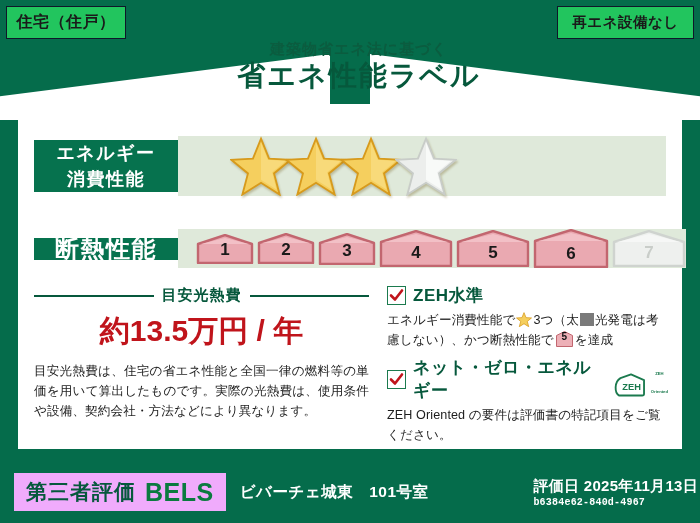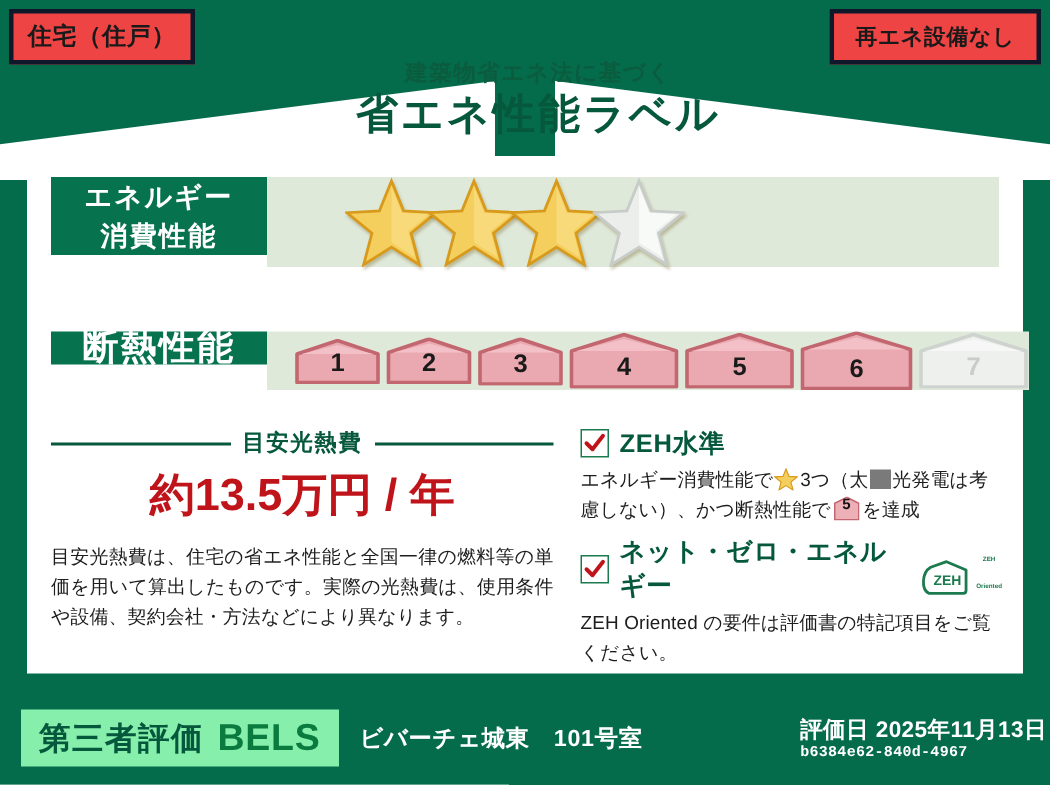--- a/index.html
+++ b/index.html
@@ -24,21 +24,21 @@
     clip-path:polygon(0 100%, 0 64%, 100% 0, 100% 100%);
   }
   .roof .tri-r{
     position:absolute;right:0;top:54px;width:330px;height:66px;
     background:#ffffff;
     clip-path:polygon(100% 100%, 100% 64%, 0 0, 0 100%);
   }
   
   .corner-tag{
     position:absolute;top:6px;
-    background:#ef4444;border:3px solid #0f172a;
+    background:#22c55e;border:1px solid #0f172a;
     font-weight:bold;color:#1a1a1a;
     letter-spacing:0.5px;
     display:flex;align-items:center;justify-content:center;
     z-index:6;
   }
   #tag-left{left:6px;width:118px;height:31px;font-size:16px;}
   #tag-right{right:6px;width:135px;height:31px;font-size:14.5px;}
 
   
   .title-wrap{
@@ -53,21 +53,21 @@
     line-height:34px;margin-top:1px;
   }
 
   
   #card{
     position:absolute;left:18px;top:104px;width:664px;height:345px;
     background:#ffffff;z-index:4;box-sizing:border-box;
   }
 
   
-  .perf-row{display:flex;align-items:flex-start;border-radius:12px;}
+  .perf-row{display:flex;align-items:center;border-radius:12px;}
   #row-energy{position:absolute;left:16px;top:14px;width:632px;height:95px;}
   #row-insul{position:absolute;left:16px;top:117px;width:632px;height:55px;}
   .row-label{
     background:#06724e;color:#ffffff;font-weight:bold;
     display:flex;flex-direction:column;align-items:center;justify-content:center;
     letter-spacing:1.5px;flex:0 0 144px;
   }
   #row-energy .row-label{font-size:18px;line-height:26px;}
   #row-insul .row-label{font-size:24px;line-height:22px;}
   .row-body{
@@ -139,21 +139,21 @@
   }
   .zeh-logo{display:inline-flex;align-items:flex-end;gap:2px;vertical-align:-7px;margin-left:3px;text-align:center;}
   .zeh-logo .mini{font-size:4.2px;line-height:5px;color:#1b7a4e;font-weight:bold;}
 
   
   #bottom{
     position:absolute;left:0;bottom:0;width:700px;height:62px;z-index:5;
     display:flex;align-items:center;
   }
   #bels-box{
-    margin-left:14px;background:#86efac;height:38px;
+    margin-left:14px;background:#f0abfc;height:38px;
     display:flex;align-items:center;gap:9px;padding:17px 12px;
     box-sizing:border-box;
   }
   #bels-jp{font-size:21px;font-weight:bold;color:#06583c;letter-spacing:1px;}
   #bels-en{font-size:25px;font-weight:bold;color:#0a7a3f;letter-spacing:0.5px;}
   #prop-name{
     color:#ffffff;font-size:15.5px;font-weight:bold;margin-left:14px;
     letter-spacing:0.5px;
   }
   #bottom-right{

